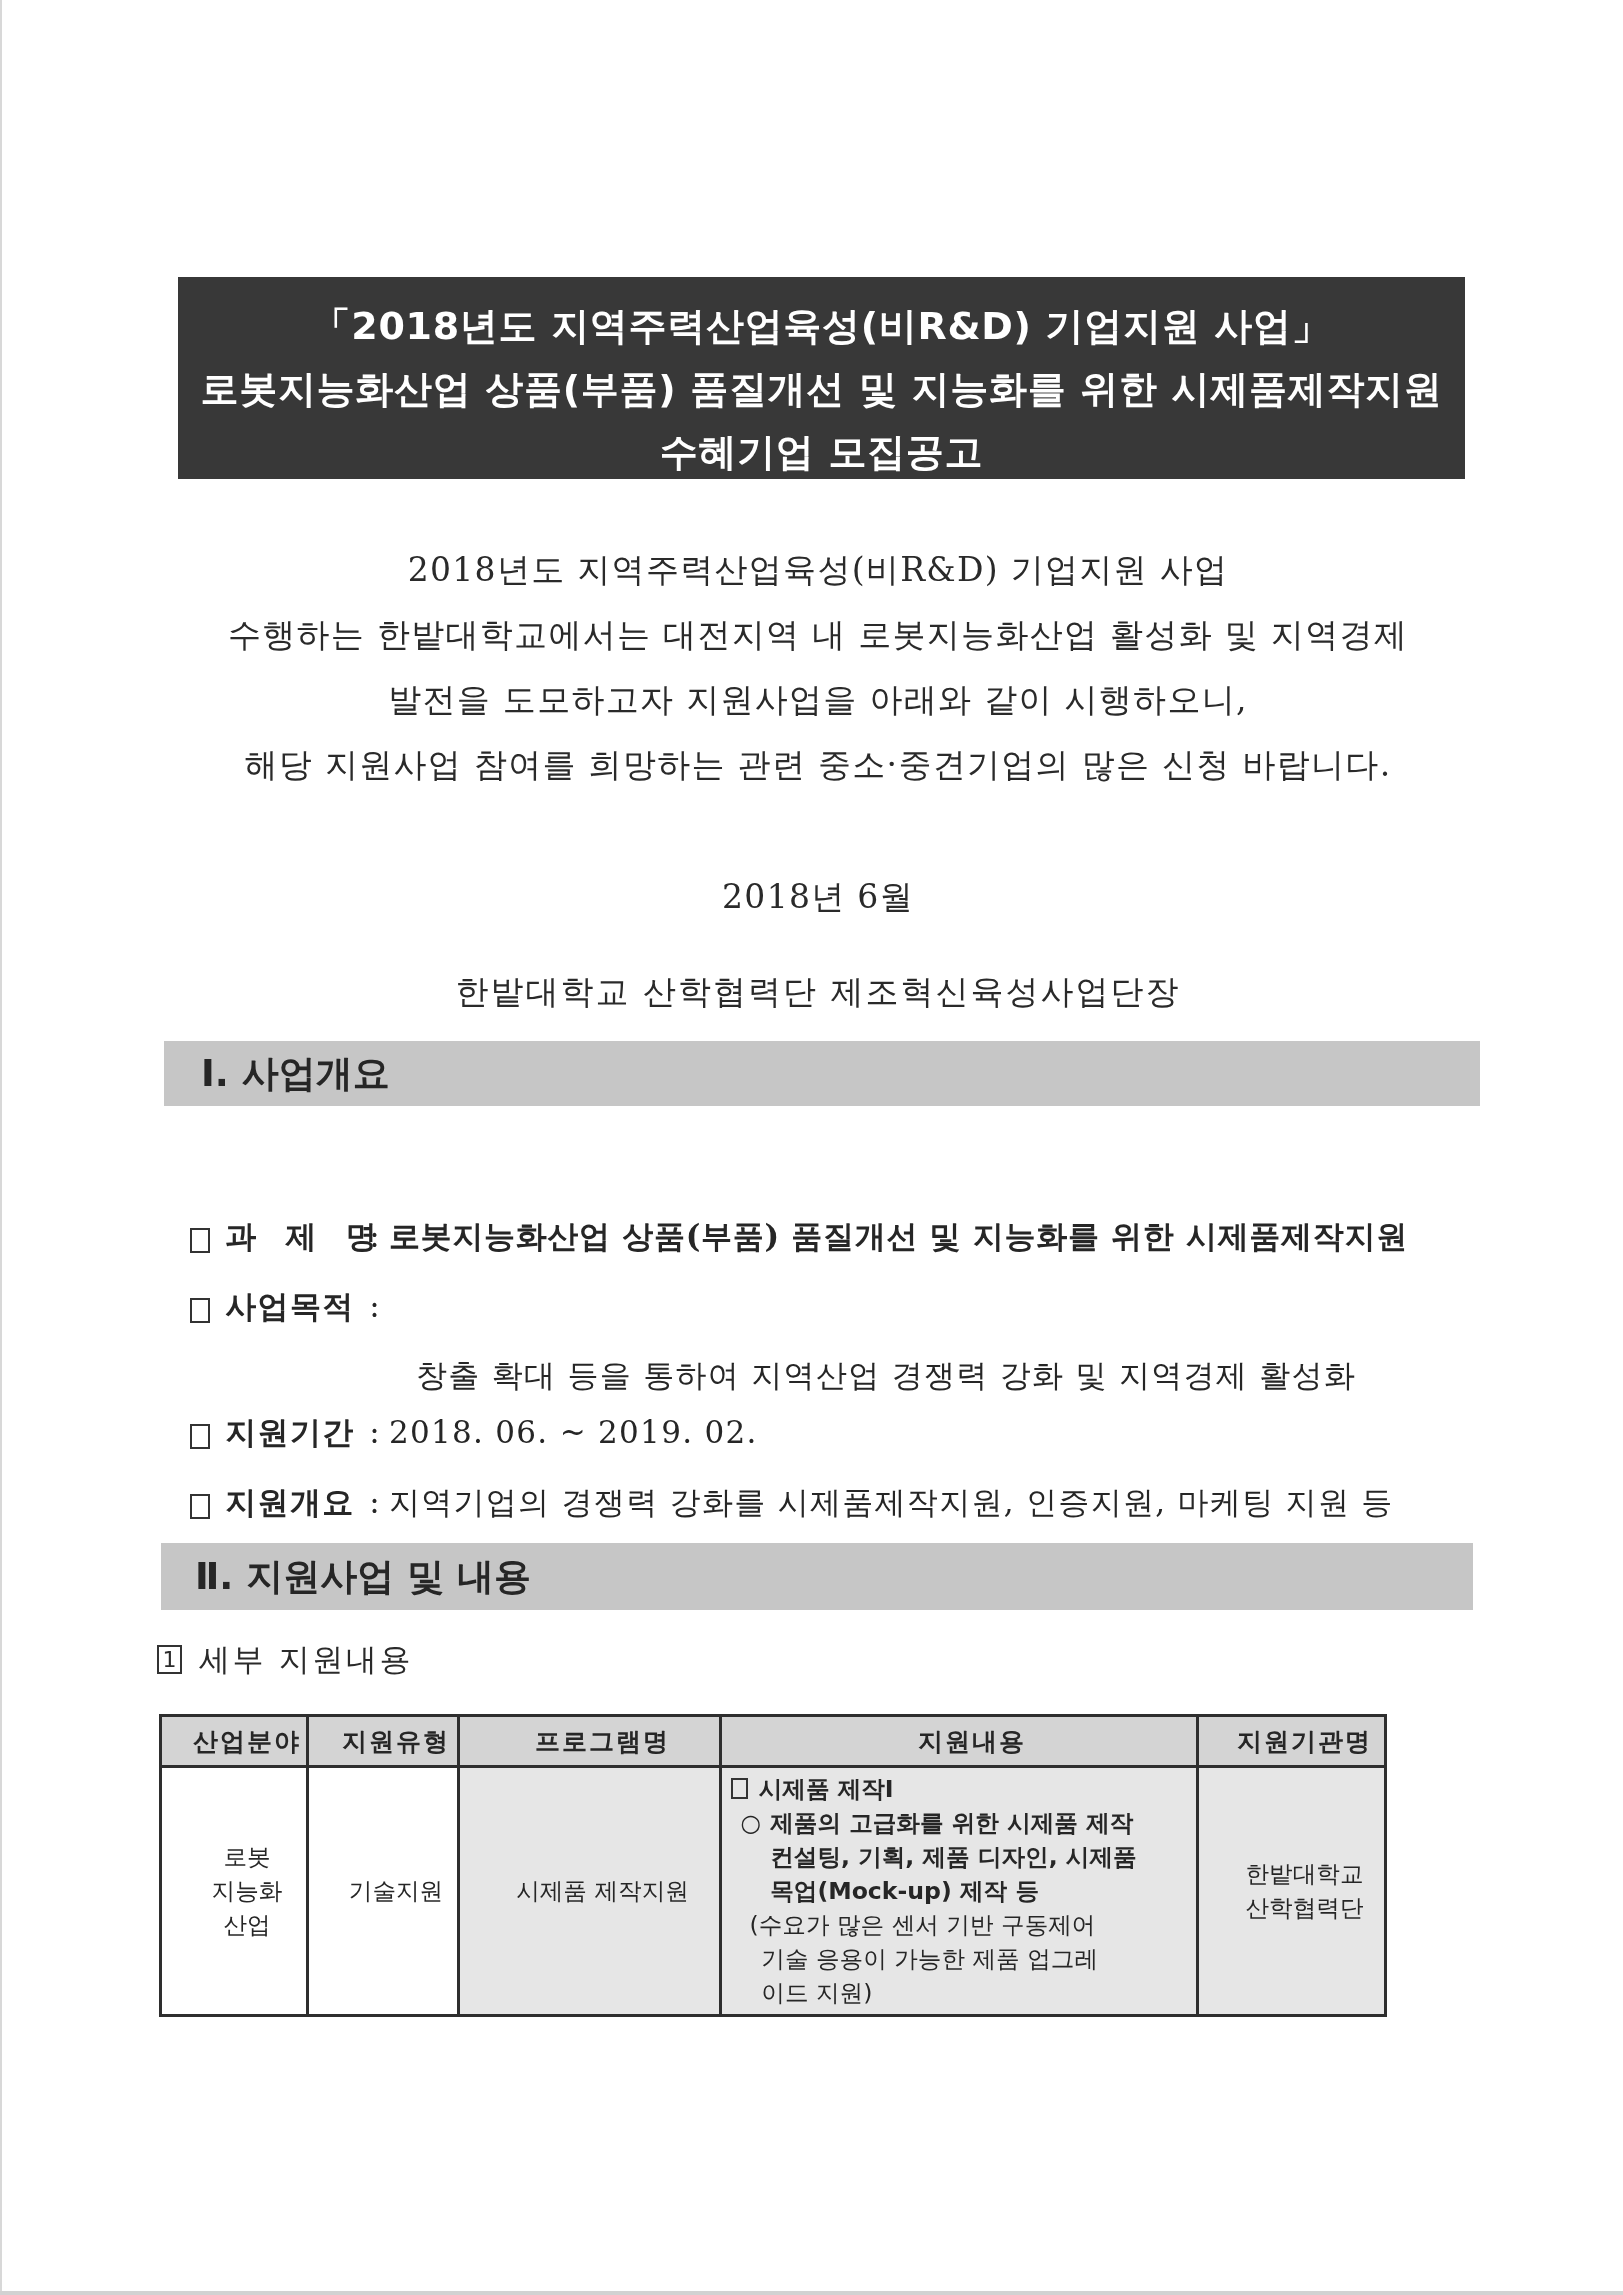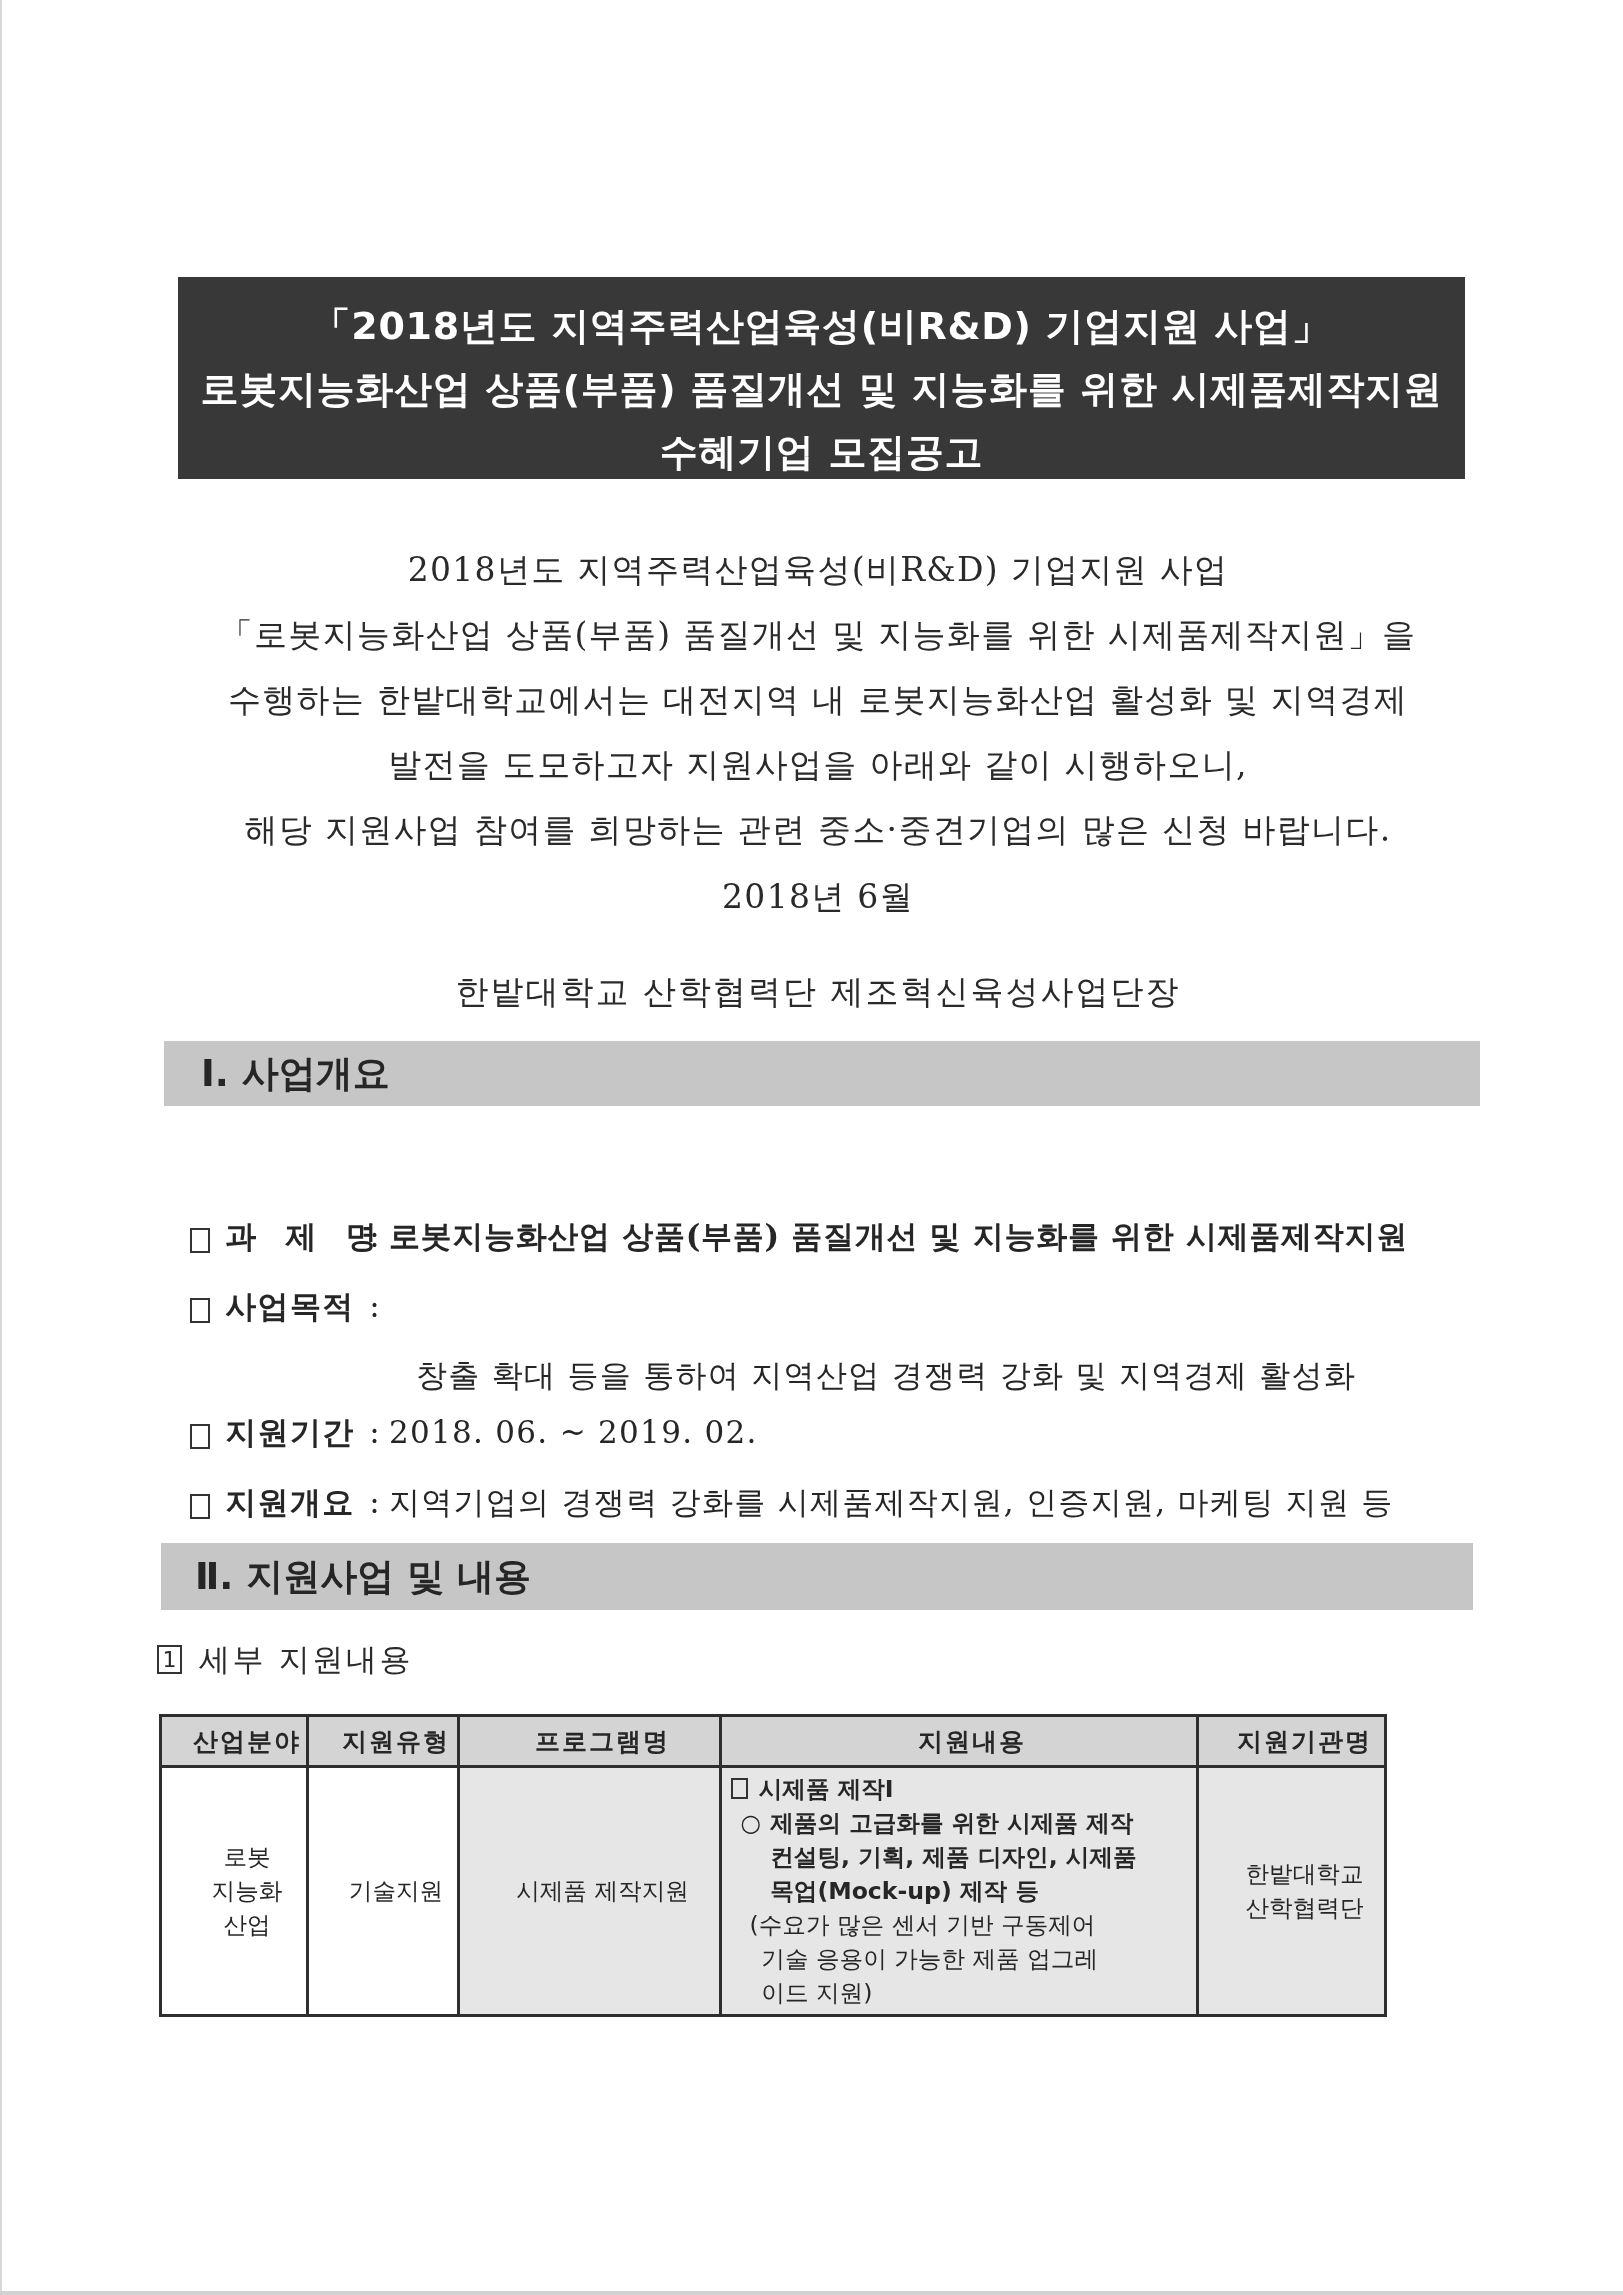--- a/index.html
+++ b/index.html
@@ -194,21 +194,20 @@
 <div class="page-edge-bottom"></div>
 
 <div class="title-banner">
   <div class="title-line">「2018년도 지역주력산업육성(비R&amp;D) 기업지원 사업」</div>
   <div class="title-line">로봇지능화산업 상품(부품) 품질개선 및 지능화를 위한 시제품제작지원</div>
   <div class="title-line">수혜기업 모집공고</div>
 </div>
 
 <div class="intro">
   <div class="intro-line">2018년도 지역주력산업육성(비R&amp;D) 기업지원 사업</div>
-  <div class="intro-line">「로봇지능화산업 상품(부품) 품질개선 및 지능화를 위한 시제품제작지원」을</div>
   <div class="intro-line">수행하는 한밭대학교에서는 대전지역 내 로봇지능화산업 활성화 및 지역경제</div>
   <div class="intro-line">발전을 도모하고자 지원사업을 아래와 같이 시행하오니,</div>
   <div class="intro-line">해당 지원사업 참여를 희망하는 관련 중소·중견기업의 많은 신청 바랍니다.</div>
 </div>
 <div class="date-line">2018년 6월</div>
 <div class="org-line">한밭대학교 산학협력단 제조혁신육성사업단장</div>
 
 <div class="section-heading s1">Ⅰ. 사업개요</div>
 
 <div class="overview">

